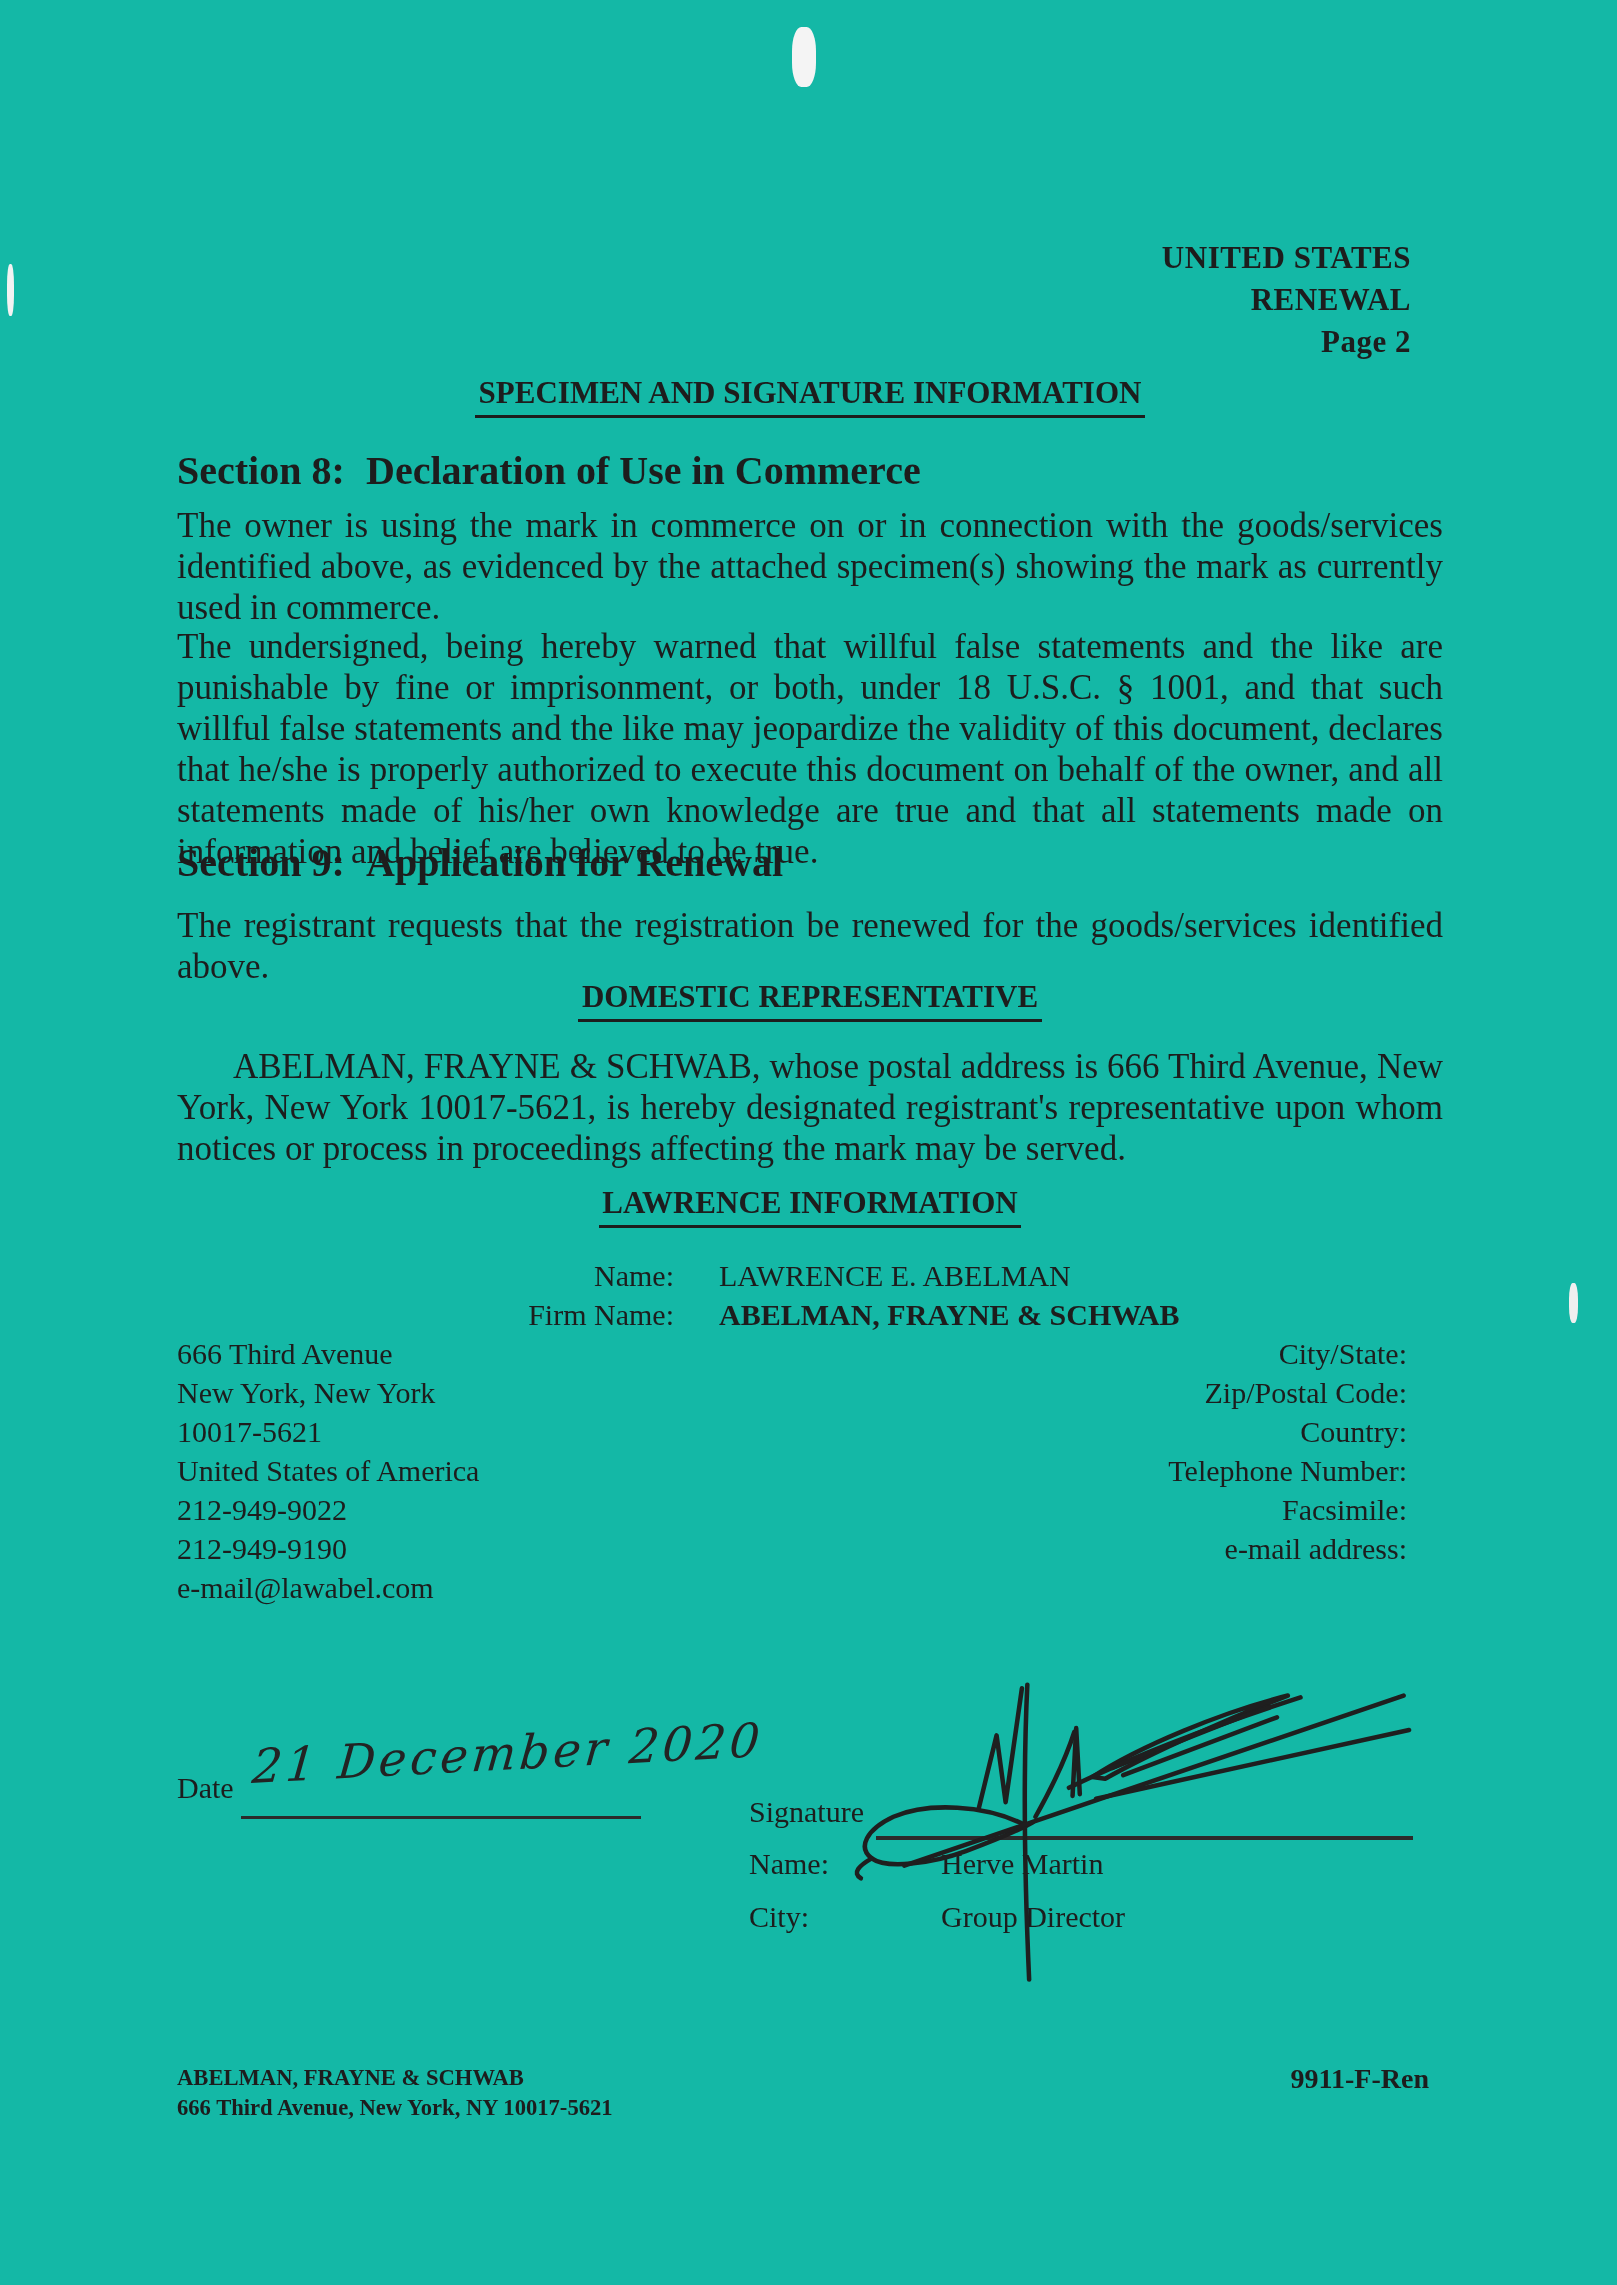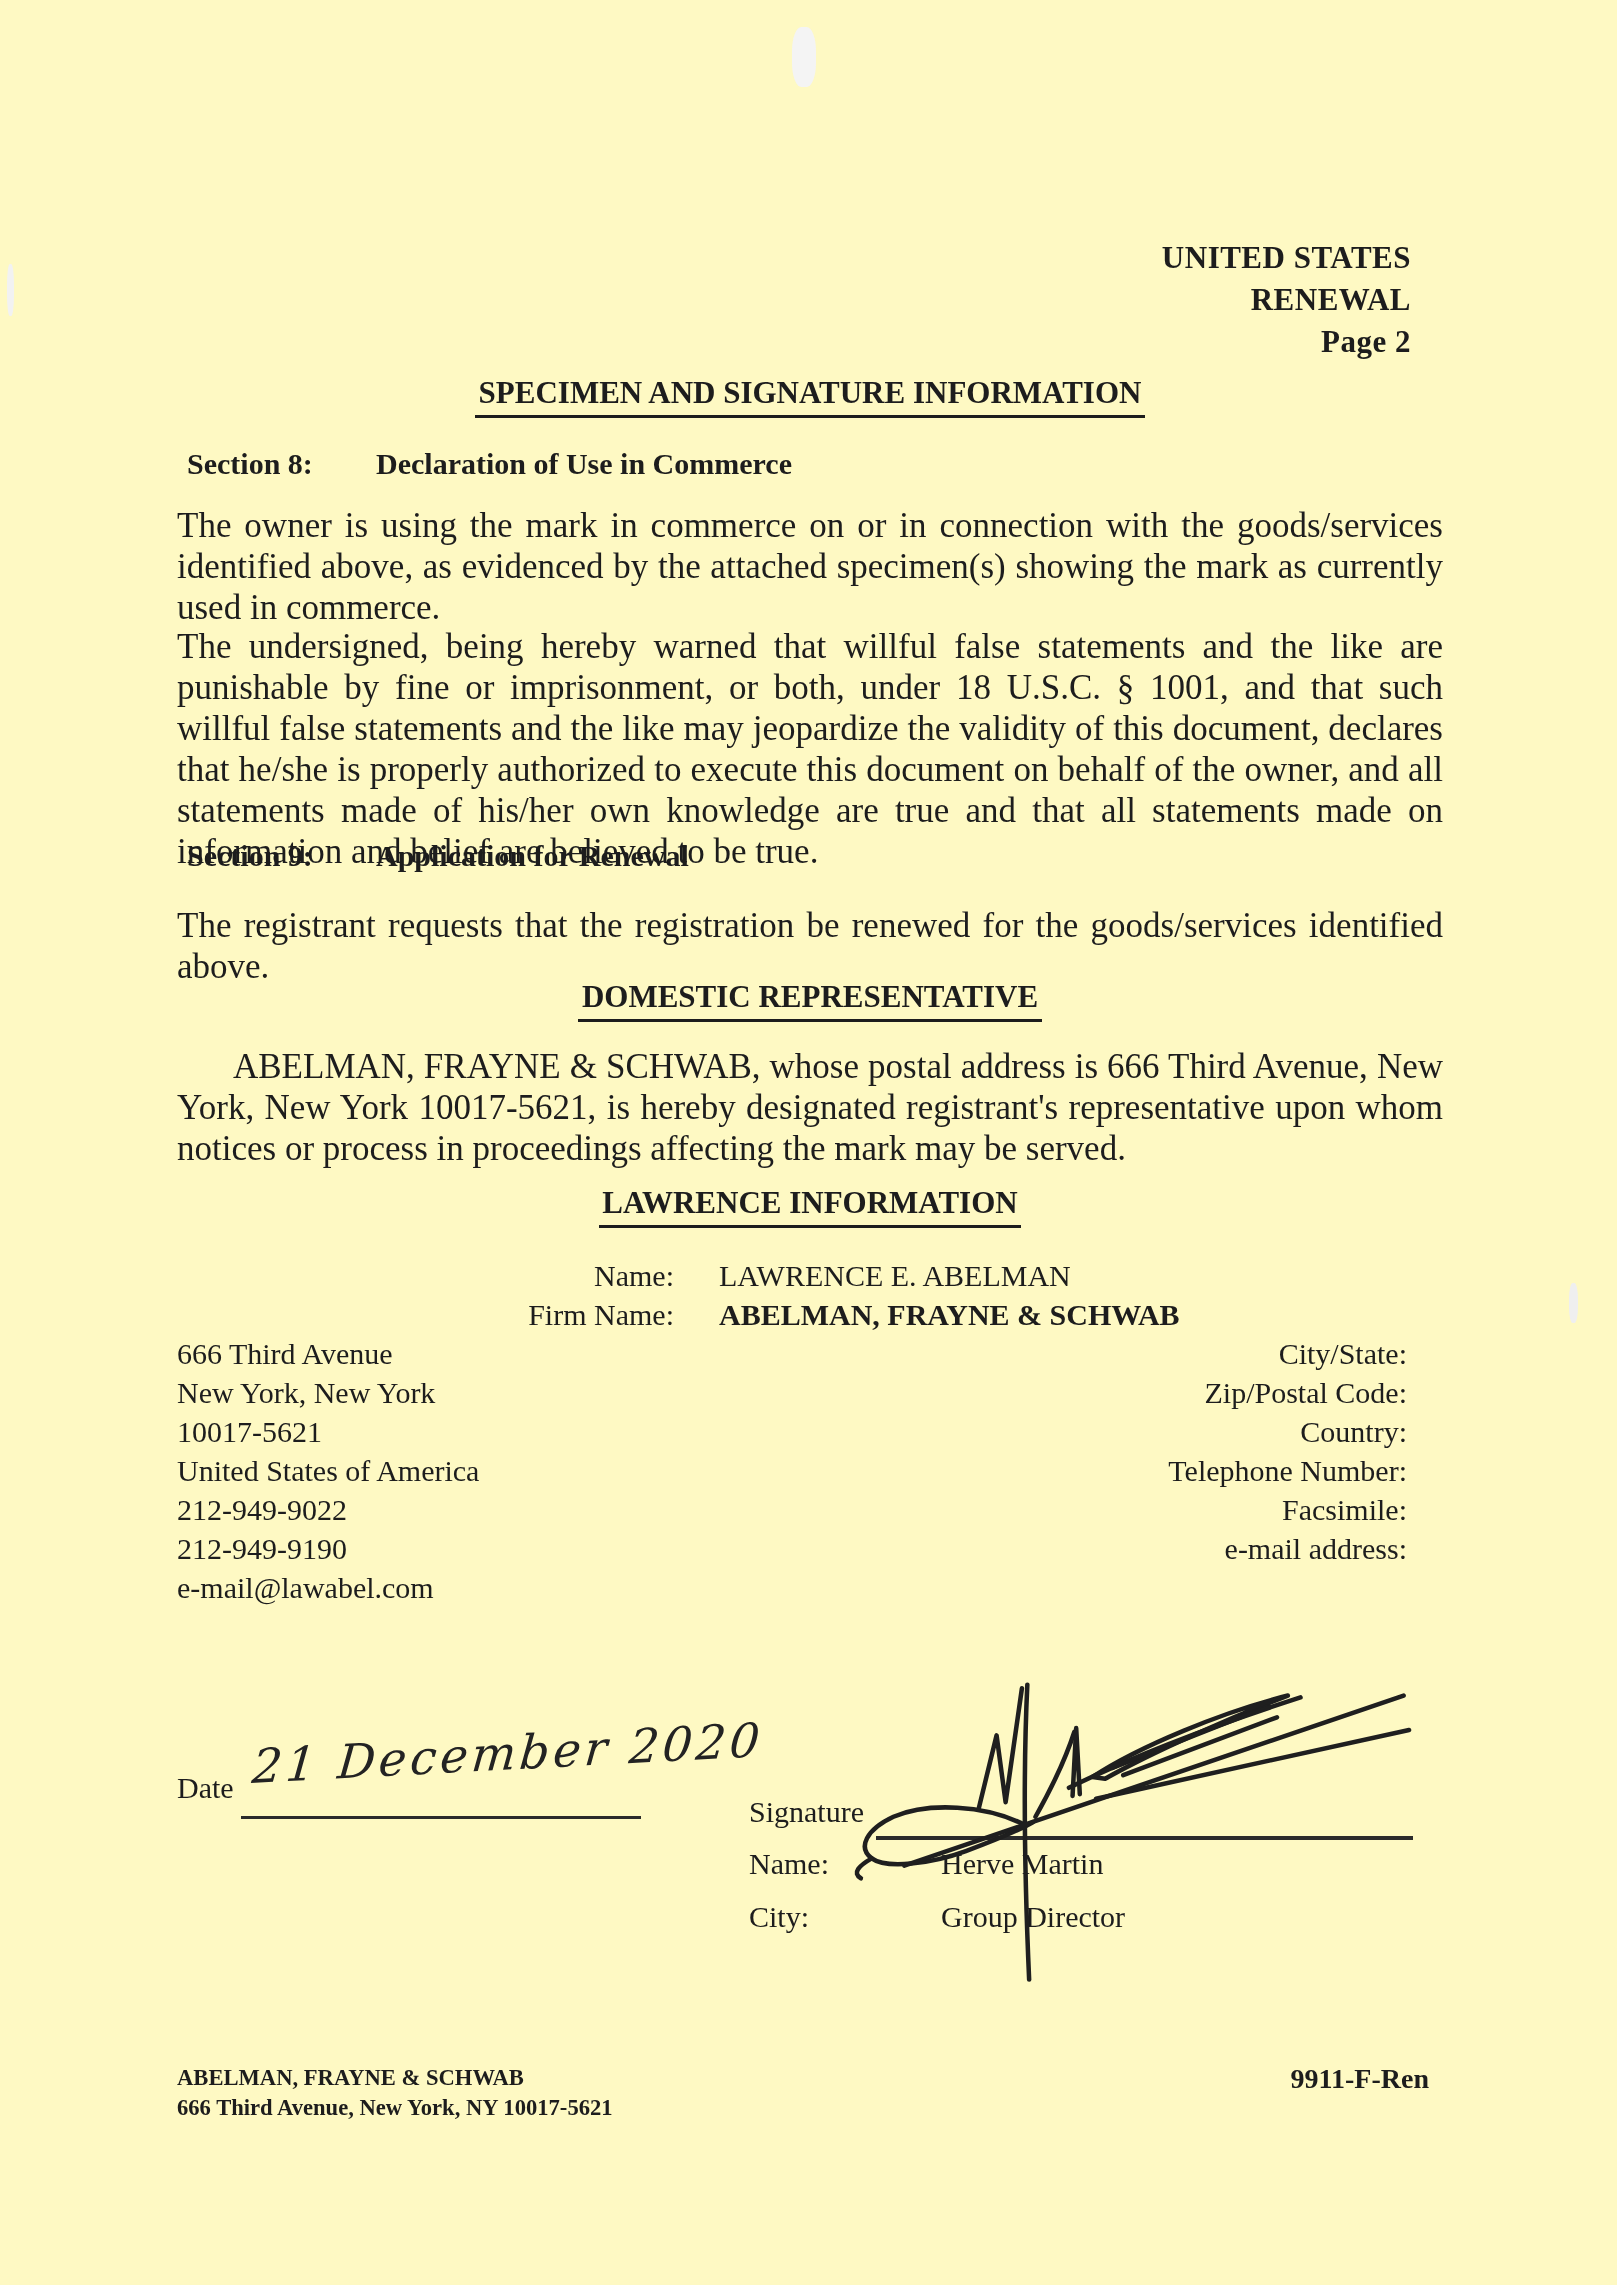--- a/index.html
+++ b/index.html
@@ -1,19 +1,19 @@
 <!DOCTYPE html>
 <html style="font-size:14.5px"><head>
 <meta charset="utf-8">
 <style>
   html,body { margin:0; padding:0; background:#ffffff; }
   .page {
     position:relative;
     width:1617px; height:2285px;
-    background:#fef9c3;
+    background:#14b8a6;
     font-family:"Liberation Serif","DejaVu Serif",serif;
     color:#1d1d1d;
     overflow:hidden;
   }
   .abs { position:absolute; }
 
   
   .doc-header {
     top:237px; right:206px;
     text-align:right;
@@ -30,24 +30,24 @@
     font-size:31px;
   }
   .u-thick {
     display:inline-block;
     border-bottom:3.6px solid #1d1d1d;
     padding:0 3.6px 3.6px 3.6px;
   }
 
   
   .sec-row {
-    left:187px; width:1266px;
+    left:177px; width:1266px;
     display:flex;
     font-weight:bold;
-    font-size:30px;
+    font-size:40px;
   }
   .sec-label { width:189px; flex:0 0 189px; }
 
   
   .para {
     left:177px; width:1266px;
     font-size:35px; line-height:41px;
     text-align:justify;
   }
   .indent { text-indent:56px; }

